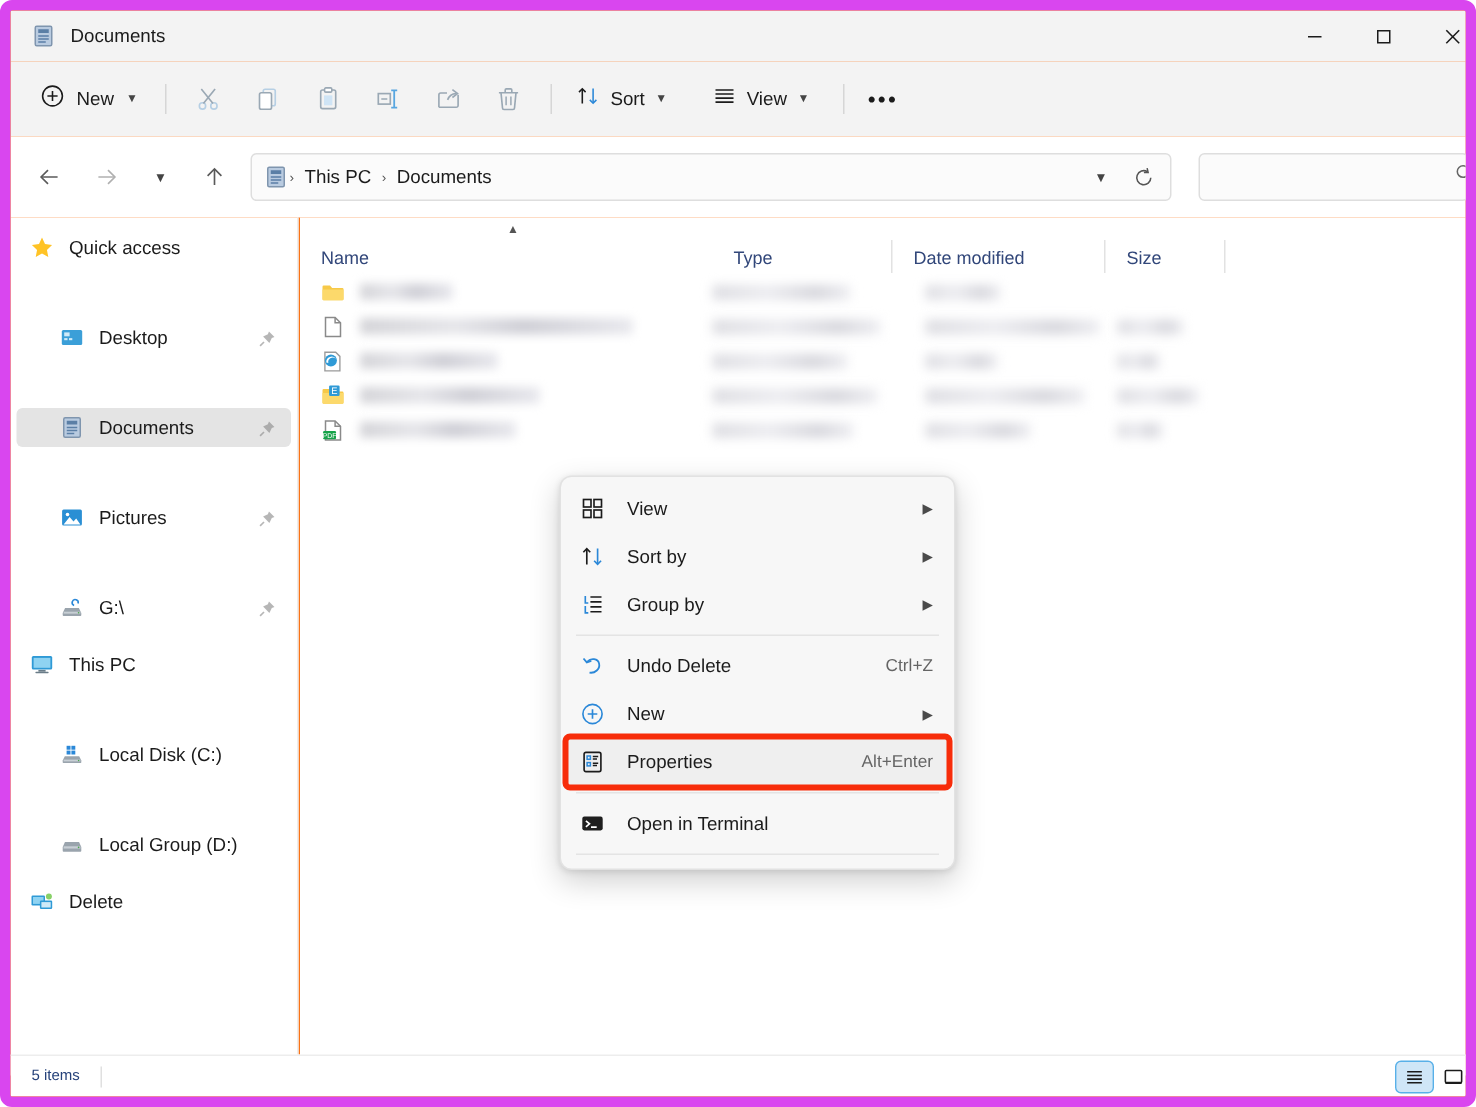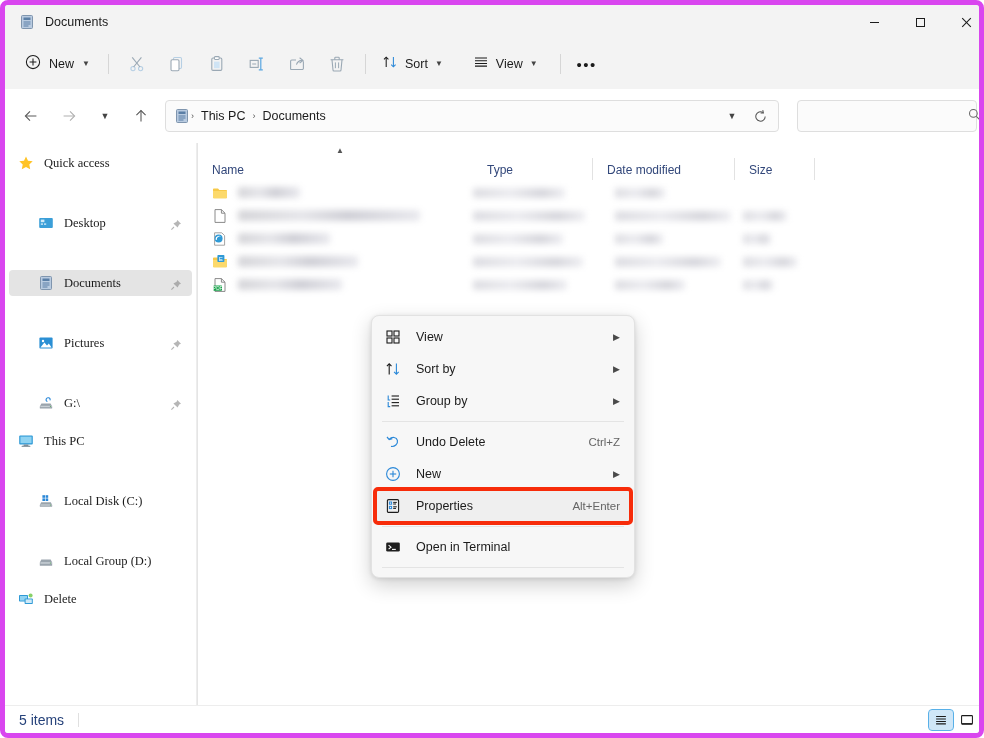--- a/index.html
+++ b/index.html
@@ -9,22 +9,22 @@
     height: 738px;
     overflow: hidden;
     font-family: "Liberation Sans", sans-serif;
     background: #ffffff;
   }
 
   #window {
     position: relative;
     width: 984px;
     height: 738px;
-    background: #e5e5e5;
-    border: 5px solid #d946ef;
+    background: #f97316;
+    border: 7px solid #d946ef;
     border-radius: 8px;
     overflow: hidden;
   }
 
   
   .titlebar {
     position: absolute;
     top: 0; left: 0;
     width: 984px; height: 34px;
     background: #f3f3f3;
@@ -187,21 +187,20 @@
   .side-ico {
     width: 18px; height: 18px;
     display: flex; align-items: center; justify-content: center;
     flex: 0 0 18px;
   }
   .side-lbl {
     margin-left: 9px;
     font-size: 12.5px;
     color: #1b1b1b;
     white-space: nowrap;
-    font-family: Liberation Serif, serif;
   }
   .pin {
     position: absolute;
     right: 10px;
     width: 12px; height: 12px;
     opacity: 0.62;
   }
   .side-gap { height: 10px; }
 
   
@@ -281,21 +280,21 @@
     position: absolute;
     bottom: 0; left: 0;
     width: 984px; height: 28px;
     background: #ffffff;
     border-top: 1px solid #ededed;
     display: flex;
     align-items: center;
   }
   .status-text {
     margin-left: 14px;
-    font-size: 14px;
+    font-size: 10px;
     color: #26427a;
   }
   .status-sep {
     width: 1px; height: 14px;
     background: #e0e0e0;
     margin-left: 14px;
   }
   .view-toggles {
     position: absolute;
     right: 10px;

